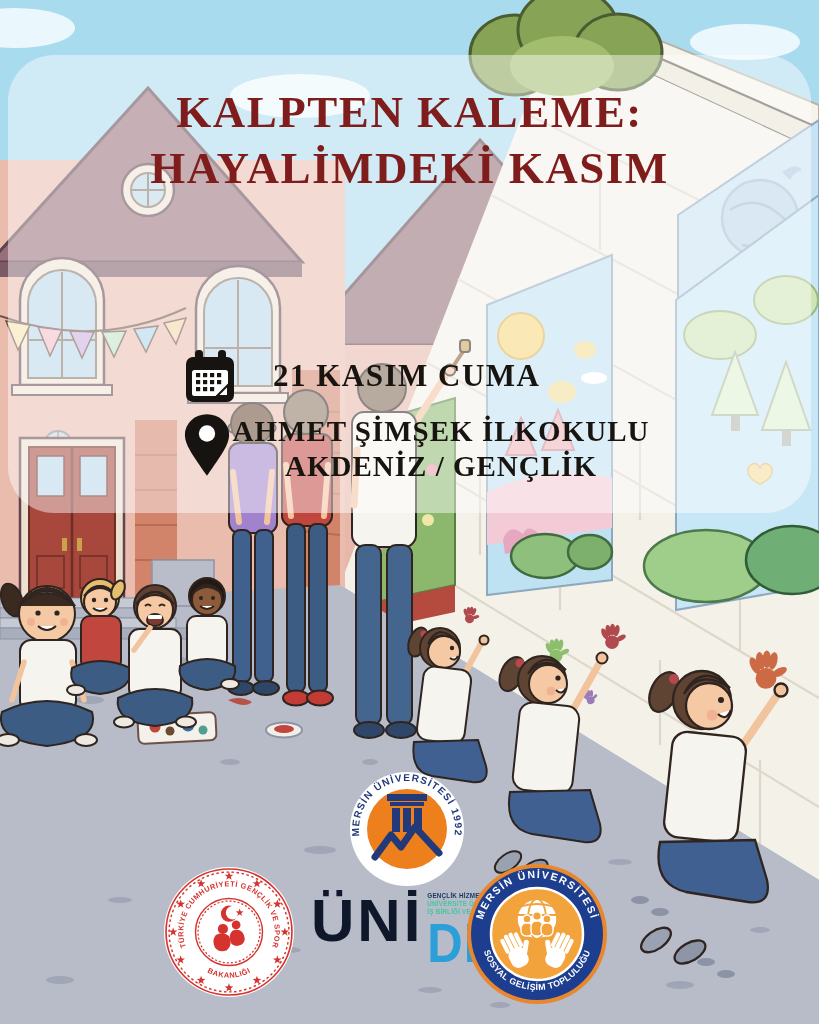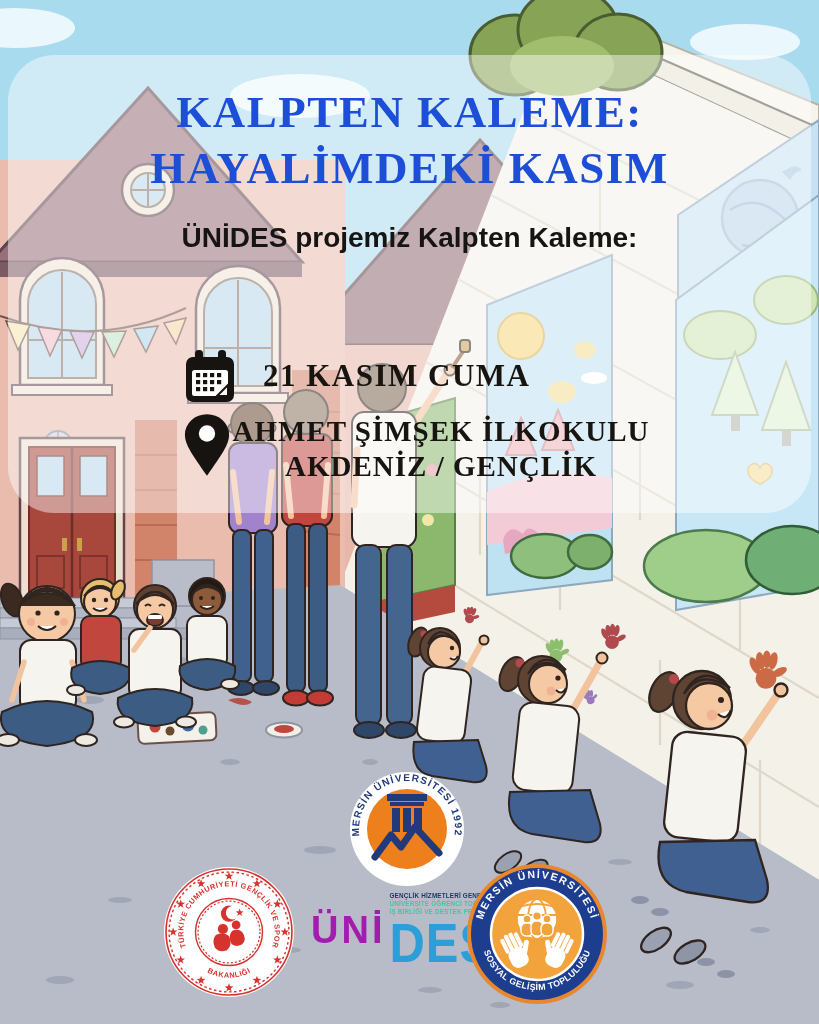--- a/index.html
+++ b/index.html
@@ -6,35 +6,35 @@
   .poster{position:relative;width:819px;height:1024px;overflow:hidden;background:#a9dbee;
           font-family:"Liberation Sans",sans-serif;}
   .scene{position:absolute;left:0;top:0;z-index:1;}
   
   .frost{position:absolute;left:8px;top:55px;width:803px;height:458px;border-radius:46px;
          background:rgba(255,255,255,0.45);z-index:2;}
   
   .textlayer{position:absolute;left:0;top:0;width:819px;height:1024px;z-index:3;color:#181410;}
   .title{position:absolute;left:0;top:84px;width:819px;text-align:center;
          font-family:"Liberation Serif",serif;font-weight:700;font-size:45px;
-         letter-spacing:1.5px;line-height:1.25;color:#1d4ed8;}
+         letter-spacing:1.5px;line-height:1.25;color:#7f1d1d;}
   .subtitle{position:absolute;left:0;top:218px;width:819px;text-align:center;
             font-weight:bold;font-size:28px;line-height:1.42;color:#171513;}
-  .daterow{position:absolute;left:183px;top:348px;display:flex;align-items:center;gap:26px;}
+  .daterow{position:absolute;left:183px;top:348px;display:flex;align-items:center;gap:36px;}
   .datetext{font-family:"Liberation Serif",serif;font-weight:700;font-size:31px;letter-spacing:1.5px;}
   .locrow{position:absolute;left:183px;top:414px;display:flex;align-items:flex-start;}
   .loctext{width:420px;text-align:center;font-family:"Liberation Serif",serif;
            font-weight:700;font-size:29px;line-height:1.22;letter-spacing:1px;}
   
   .logo{position:absolute;z-index:4;}
   .logo-ministry{left:163px;top:866px;width:132px;height:132px;}
   .logo-mu{left:349px;top:771px;width:116px;height:116px;}
   .logo-sgt{left:466px;top:863px;width:142px;height:142px;}
   .logo-unides{left:311px;top:892px;width:168px;display:flex;align-items:flex-start;}
-  .unides-uni{font-size:38px;font-weight:700;letter-spacing:3px;color:#a21caf;line-height:.95;margin-top:20px;}
+  .unides-uni{font-size:60px;font-weight:700;letter-spacing:3px;color:#0f172a;line-height:.95;margin-top:0;}
   .unides-right{display:flex;flex-direction:column;margin-left:4px;}
   .unides-tags{display:flex;flex-direction:column;gap:1px;}
   .utag{font-size:6.3px;font-weight:bold;letter-spacing:.2px;white-space:nowrap;}
   .utag.navy{color:#17355e;}
   .utag.teal{color:#45c6a0;}
   .unides-des{font-size:49px;font-weight:900;color:#2d9fd8;letter-spacing:1px;line-height:.95;
               transform:scaleY(1.12);transform-origin:top left;margin-top:2px;}
   
   .arc-red{fill:#d6332f;font:700 7.3px "Liberation Sans",sans-serif;letter-spacing:.5px;}
   .arc-navy{fill:#223a7a;font:700 10px "Liberation Sans",sans-serif;letter-spacing:1.2px;}
@@ -411,21 +411,20 @@
   </svg>
 
   <div class="frost"></div>
 
   <div class="textlayer">
     <div class="title">
       <div>KALPTEN KALEME:</div>
       <div>HAYALİMDEKİ KASIM</div>
     </div>
     <div class="subtitle">
-      <div>ÜNİDES projemiz Kalpten Kaleme:</div>
     </div>
 
     <div class="daterow">
       <svg width="54" height="56" viewBox="0 0 54 56">
         <rect x="12" y="2" width="8" height="14" rx="3.5" fill="#161310"></rect>
         <rect x="35" y="2" width="8" height="14" rx="3.5" fill="#161310"></rect>
         <rect x="3" y="9" width="48" height="45" rx="7" fill="#161310"></rect>
         <rect x="9" y="22" width="36" height="26" rx="2.5" fill="#ffffff"></rect>
         <g fill="#161310">
           <rect x="13" y="25" width="4.2" height="4.2"></rect>

